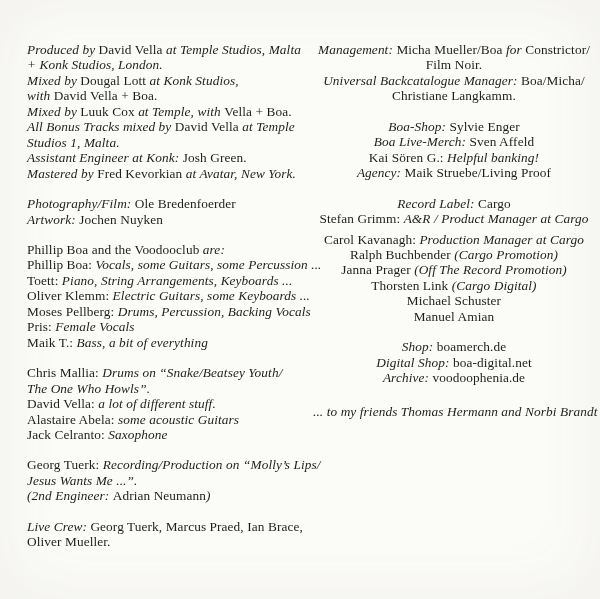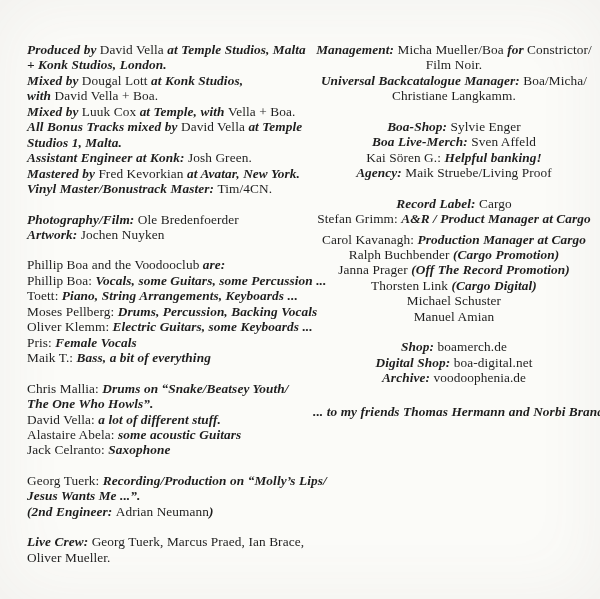--- a/index.html
+++ b/index.html
@@ -21,49 +21,48 @@
     line-height: 15.45px;
     letter-spacing: 0.1px;
   }
   .col-left  { left: 27px;  width: 286px; }
   .col-right { left: 313px; width: 282px; text-align: center; }
   .block { margin-top: 15px; }
   .block:first-child { margin-top: 0; }
   .block.gap-tight { margin-top: 5px; }
   .block.gap-wide  { margin-top: 18px; }
   .line { white-space: nowrap; }
-  .it { font-style: italic; font-weight: bold; }
+  .it { font-style: italic; }
 </style>
 </head>
 <body>
 
 <div class="page" style="background: rgb(251, 251, 248); color: rgb(30, 30, 30);">
   <div class="col col-left">
       <div class="block">
         <div class="line"><span class="it">Produced by </span><span>David Vella </span><span class="it">at Temple Studios, Malta</span></div>
         <div class="line"><span class="it">+ Konk Studios, London.</span></div>
         <div class="line"><span class="it">Mixed by </span><span>Dougal Lott </span><span class="it">at Konk Studios,</span></div>
         <div class="line"><span class="it">with </span><span>David Vella + Boa.</span></div>
         <div class="line"><span class="it">Mixed by </span><span>Luuk Cox </span><span class="it">at Temple, with </span><span>Vella + Boa.</span></div>
         <div class="line"><span class="it">All Bonus Tracks mixed by </span><span>David Vella </span><span class="it">at Temple</span></div>
         <div class="line"><span class="it">Studios 1, Malta.</span></div>
         <div class="line"><span class="it">Assistant Engineer at Konk: </span><span>Josh Green.</span></div>
         <div class="line"><span class="it">Mastered by </span><span>Fred Kevorkian </span><span class="it">at Avatar, New York.</span></div>
-        <div class="line"><span class="it">Vinyl Master/Bonustrack Master: </span><span>Tim/4CN.</span></div>
       </div>
       <div class="block">
         <div class="line"><span class="it">Photography/Film: </span><span>Ole Bredenfoerder</span></div>
         <div class="line"><span class="it">Artwork: </span><span>Jochen Nuyken</span></div>
       </div>
       <div class="block">
         <div class="line"><span>Phillip Boa and the Voodooclub </span><span class="it">are:</span></div>
         <div class="line"><span>Phillip Boa: </span><span class="it">Vocals, some Guitars, some Percussion ...</span></div>
         <div class="line"><span>Toett: </span><span class="it">Piano, String Arrangements, Keyboards ...</span></div>
+        <div class="line"><span>Oliver Klemm: </span><span class="it">Electric Guitars, some Keyboards ...</span></div>
         <div class="line"><span>Moses Pellberg: </span><span class="it">Drums, Percussion, Backing Vocals</span></div>
-        <div class="line"><span>Oliver Klemm: </span><span class="it">Electric Guitars, some Keyboards ...</span></div>
         <div class="line"><span>Pris: </span><span class="it">Female Vocals</span></div>
         <div class="line"><span>Maik T.: </span><span class="it">Bass, a bit of everything</span></div>
       </div>
       <div class="block">
         <div class="line"><span>Chris Mallia: </span><span class="it">Drums on “Snake/Beatsey Youth/</span></div>
         <div class="line"><span class="it">The One Who Howls”.</span></div>
         <div class="line"><span>David Vella: </span><span class="it">a lot of different stuff.</span></div>
         <div class="line"><span>Alastaire Abela: </span><span class="it">some acoustic Guitars</span></div>
         <div class="line"><span>Jack Celranto: </span><span class="it">Saxophone</span></div>
       </div>

